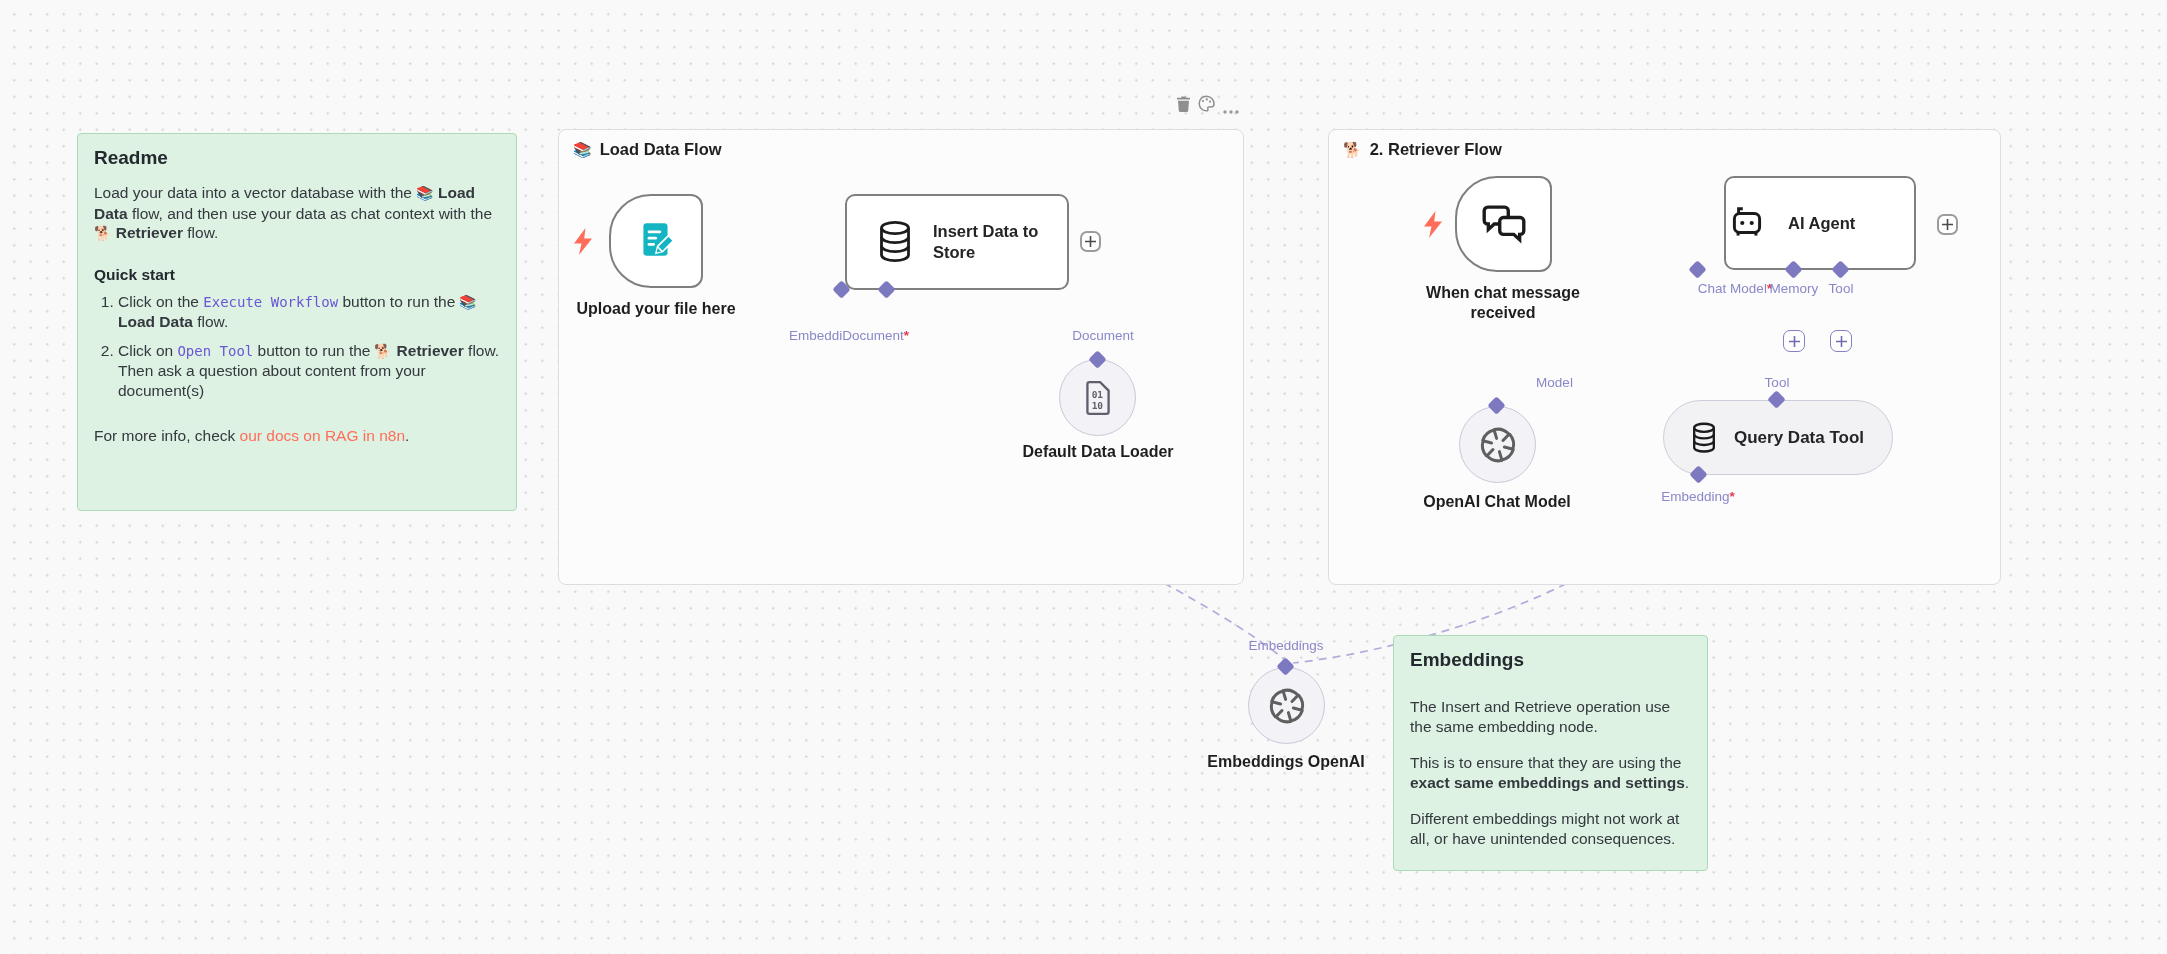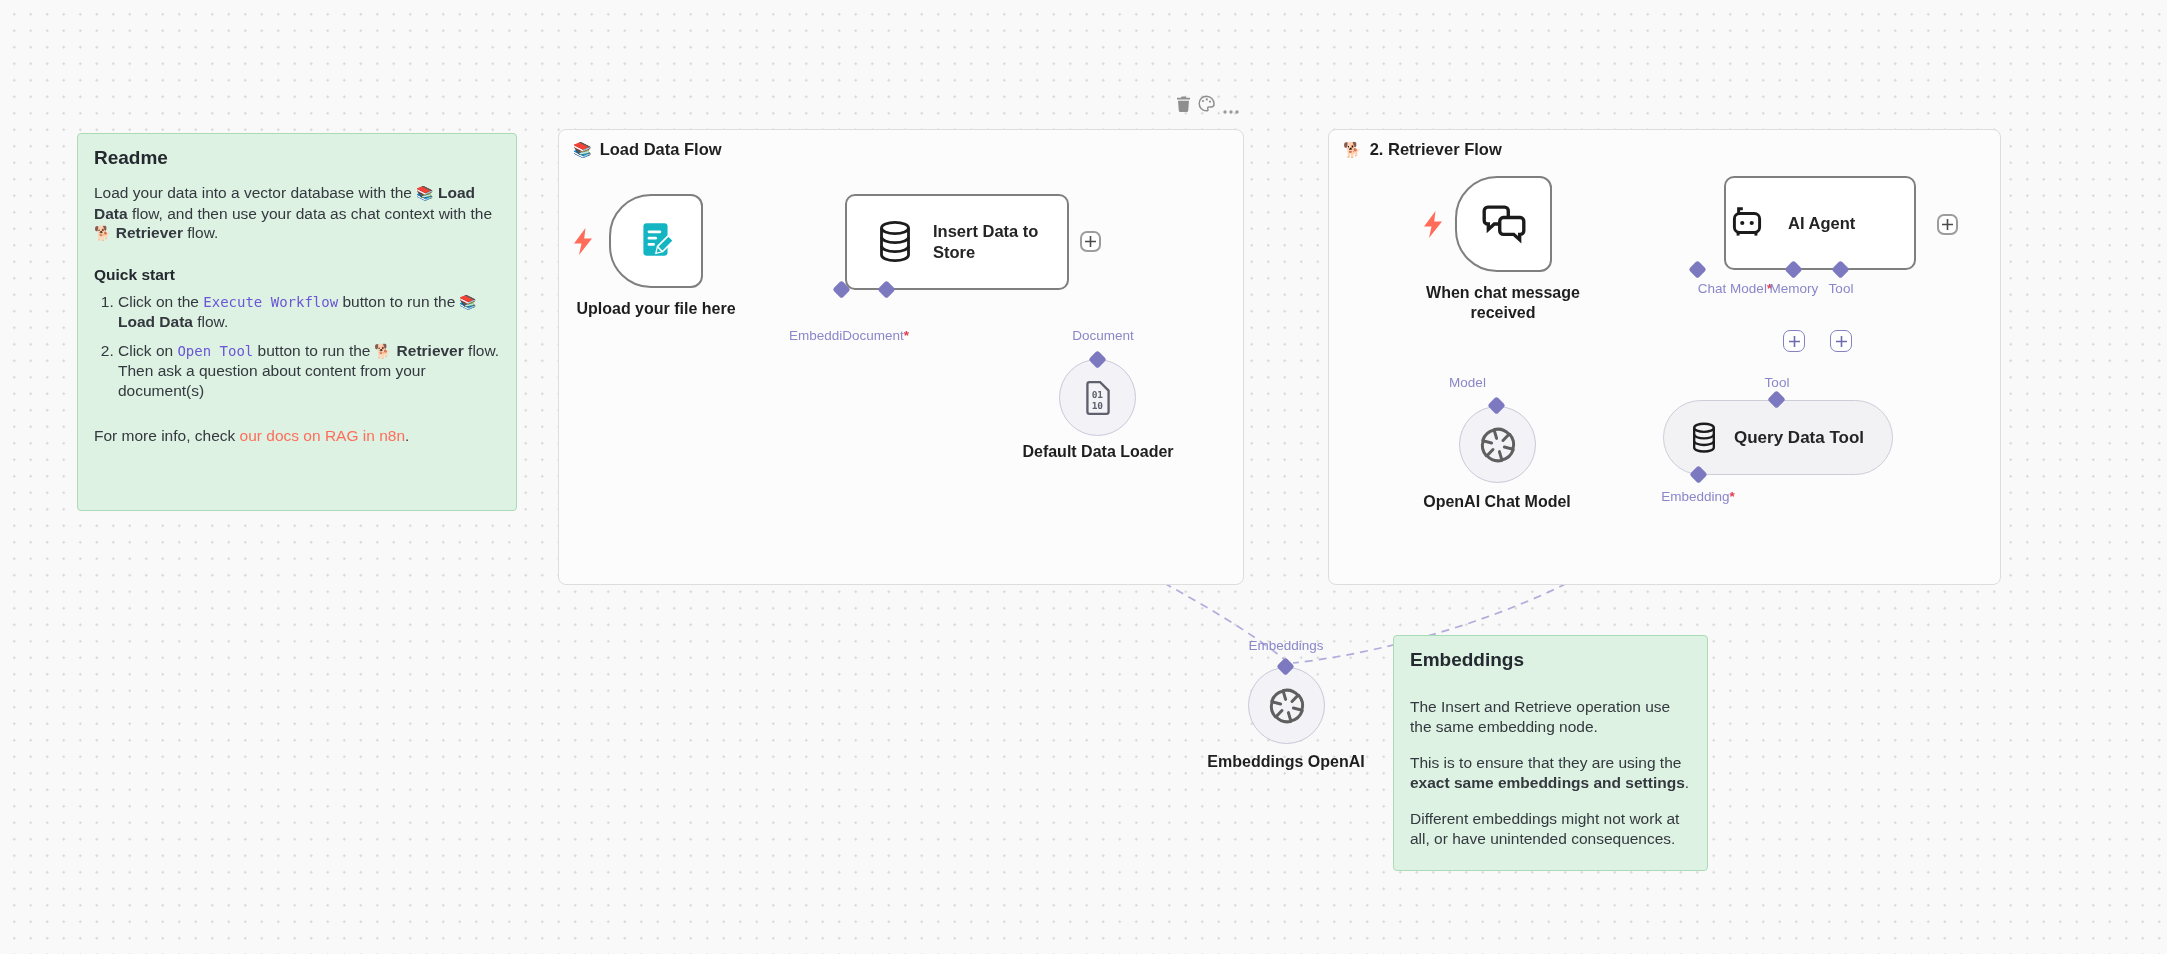--- a/index.html
+++ b/index.html
@@ -282,21 +282,21 @@
 <div class="diamond" style="left:1490px;top:399px;"></div>
 <div class="diamond" style="left:1770px;top:393px;"></div>
 <div class="diamond" style="left:1692px;top:468px;"></div>
 <div class="diamond" style="left:1279px;top:660px;"></div>
 
 <div class="port-label" style="left:849px;top:300px;margin-top:28px;"><span>EmbeddiDocument</span><span class="star">*</span></div>
 <div class="port-label" style="left:1103px;top:328px;">Document</div>
 <div class="port-label" style="left:1691px;top:281px;margin-left:44px;"><span>Chat Model</span><span class="star">*</span></div>
 <div class="port-label" style="left:1794px;top:281px;">Memory</div>
 <div class="port-label" style="left:1841px;top:281px;">Tool</div>
-<div class="port-label" style="left:1447px;top:375px;padding-left:41px;">Model</div>
+<div class="port-label" style="left:1534px;top:375px;padding-left:41px;">Model</div>
 <div class="port-label" style="left:1777px;top:375px;">Tool</div>
 <div class="port-label" style="left:1698px;top:489px;"><span>Embedding</span><span class="star">*</span></div>
 <div class="port-label" style="left:1286px;top:638px;">Embeddings</div>
 
 <div class="sticky" style="left:77px;top:133px;width:440px;height:378px;">
   <h1>Readme</h1>
   <p><span>Load your data into a vector database with the </span><span class="emoji">📚</span><span> </span><span class="b">Load Data</span><span> flow, and then use your data as chat context with the </span><span class="emoji">🐕</span><span> </span><span class="b">Retriever</span><span> flow.</span></p>
   <div class="qs">Quick start</div>
   <ol>
     <li><span>Click on the </span><span class="code">Execute Workflow</span><span> button to run the </span><span class="emoji">📚</span><span> </span><span class="b">Load Data</span><span> flow.</span></li>

